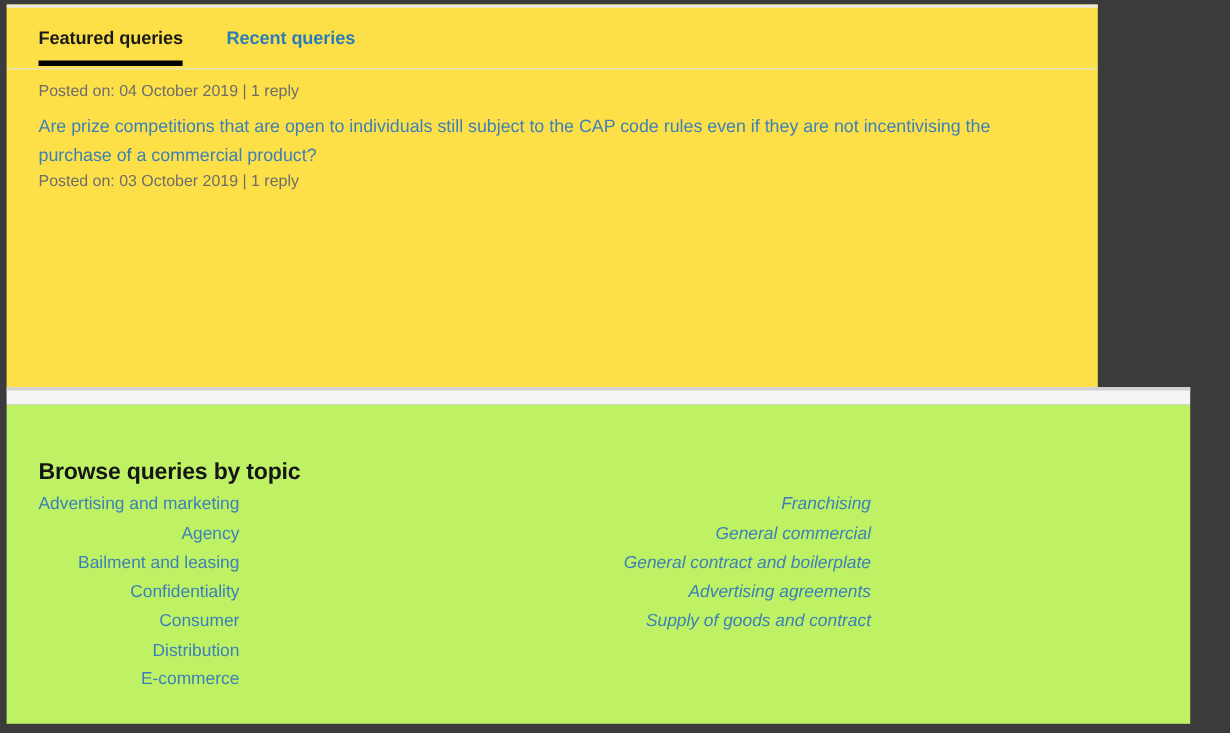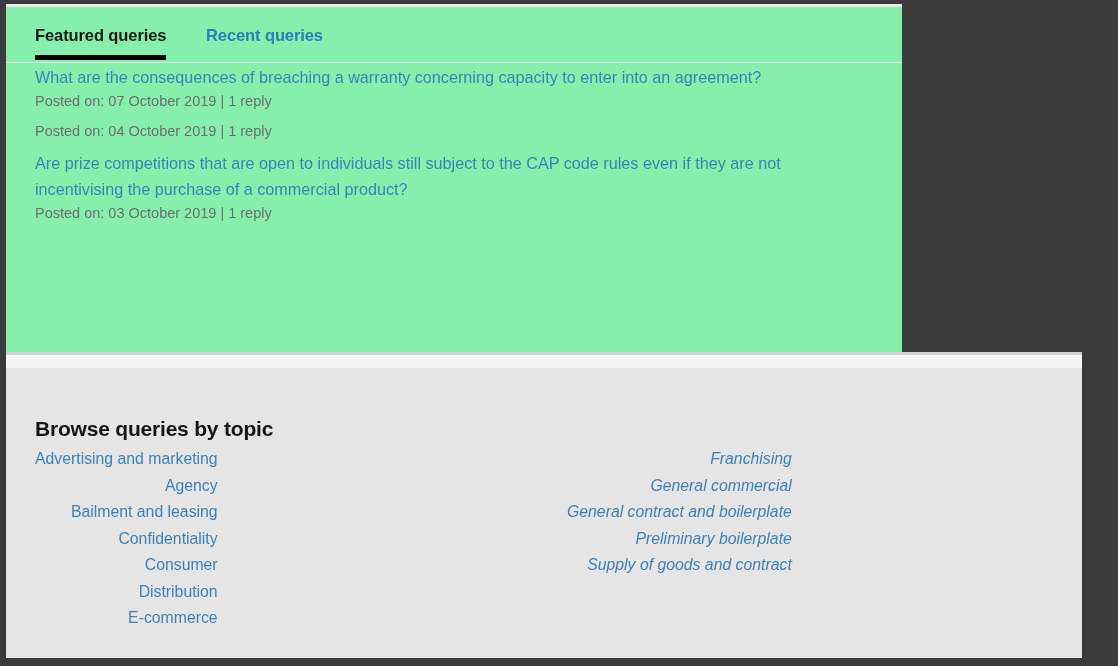--- a/index.html
+++ b/index.html
@@ -21,23 +21,23 @@
     height: 666px;
     background: #3b3b3b;
     box-sizing: border-box;
   }
 
   
   .panel-queries {
     position: absolute;
     left: 6px;
     top: 4px;
-    width: 896px;
+    width: 992px;
     height: 348px;
-    background: #86efac;
+    background: #fde047;
     box-sizing: border-box;
     overflow: hidden;
   }
   .topline {
     position: absolute;
     left: 0; top: 0;
     width: 100%;
     height: 3px;
     background: #e8e8e8;
   }
@@ -122,21 +122,21 @@
     box-sizing: border-box;
   }
 
   
   .panel-topics {
     position: absolute;
     left: 6px;
     top: 368px;
     width: 1076px;
     height: 290px;
-    background: #e5e5e5;
+    background: #bef264;
     box-sizing: border-box;
     overflow: hidden;
   }
   .topics-heading {
     position: absolute;
     left: 29px;
     top: 32px;
     font-size: 21px;
     font-weight: bold;
     color: #151515;
@@ -173,24 +173,20 @@
   <section class="panel-queries">
     <div class="topline"></div>
 
     <nav class="tabs">
       <div class="tab tab-featured">Featured queries</div>
       <div class="tab tab-recent">Recent queries</div>
     </nav>
 
     <div class="query-list">
 
-      <div class="query-item">
-        <a class="query-link" href="#">What are the consequences of breaching a warranty concerning capacity to enter into an agreement?</a>
-        <div class="query-meta">Posted on: 07 October 2019 | 1 reply</div>
-      </div>
       <div class="q-gap"></div>
 
       <div class="query-item">
         <div class="query-meta">Posted on: 04 October 2019 | 1 reply</div>
       </div>
       <div class="q-gap"></div>
 
       <div class="query-item">
         <a class="query-link hovered" href="#">Are prize competitions that are open to individuals still subject to the CAP code rules even if they are not incentivising the purchase of a commercial product?</a>
         <div class="query-meta">Posted on: 03 October 2019 | 1 reply</div>
@@ -213,20 +209,20 @@
         <a class="topic-link" href="#">Confidentiality</a>
         <a class="topic-link" href="#">Consumer</a>
         <a class="topic-link" href="#">Distribution</a>
         <a class="topic-link" href="#">E-commerce</a>
       </div>
 
       <div class="topic-col topic-col-right">
         <a class="topic-link" href="#">Franchising</a>
         <a class="topic-link" href="#">General commercial</a>
         <a class="topic-link" href="#">General contract and boilerplate</a>
-        <a class="topic-link" href="#">Preliminary boilerplate</a>
+        <a class="topic-link" href="#">Advertising agreements</a>
         <a class="topic-link" href="#">Supply of goods and contract</a>
       </div>
 
     </div>
   </section>
 
 </div>
 
 </body></html>

